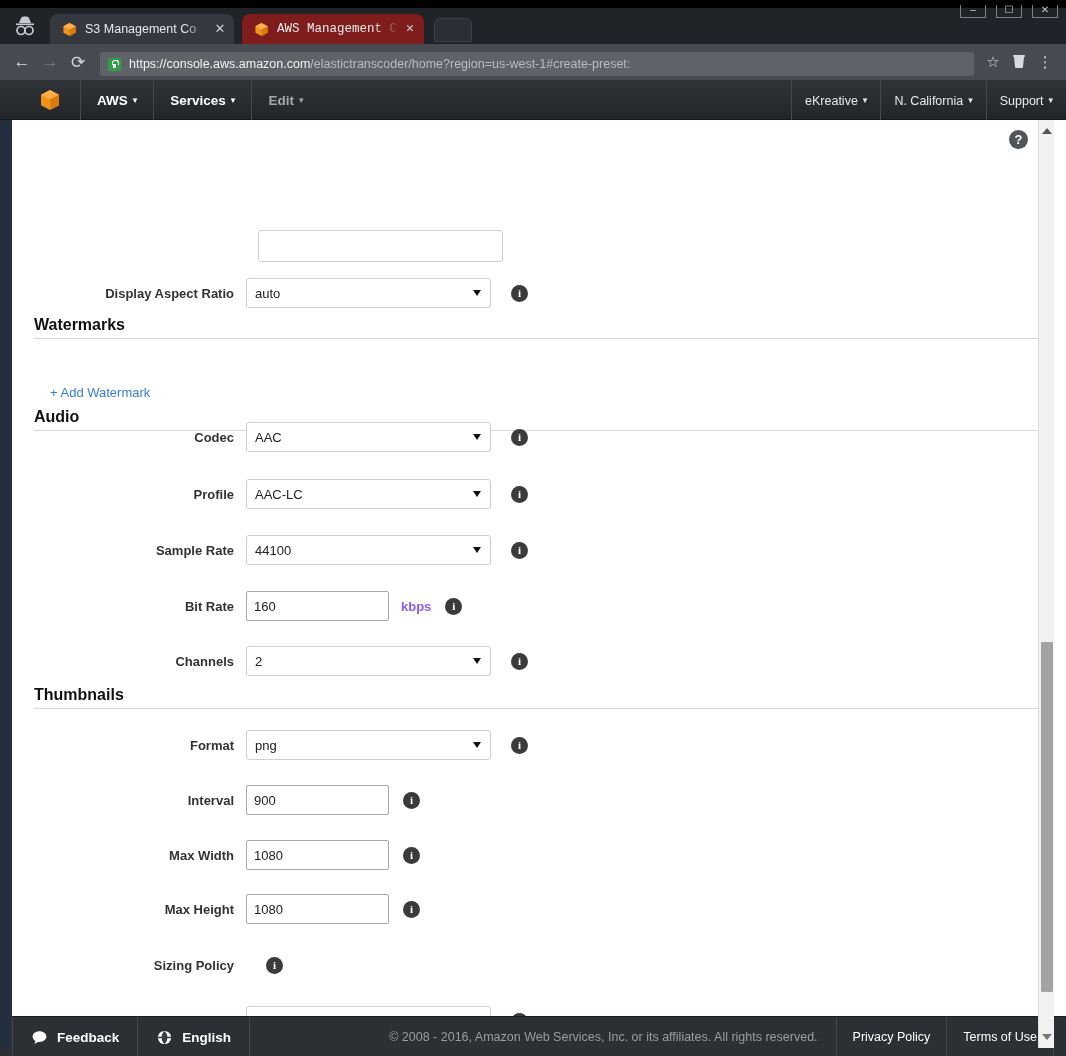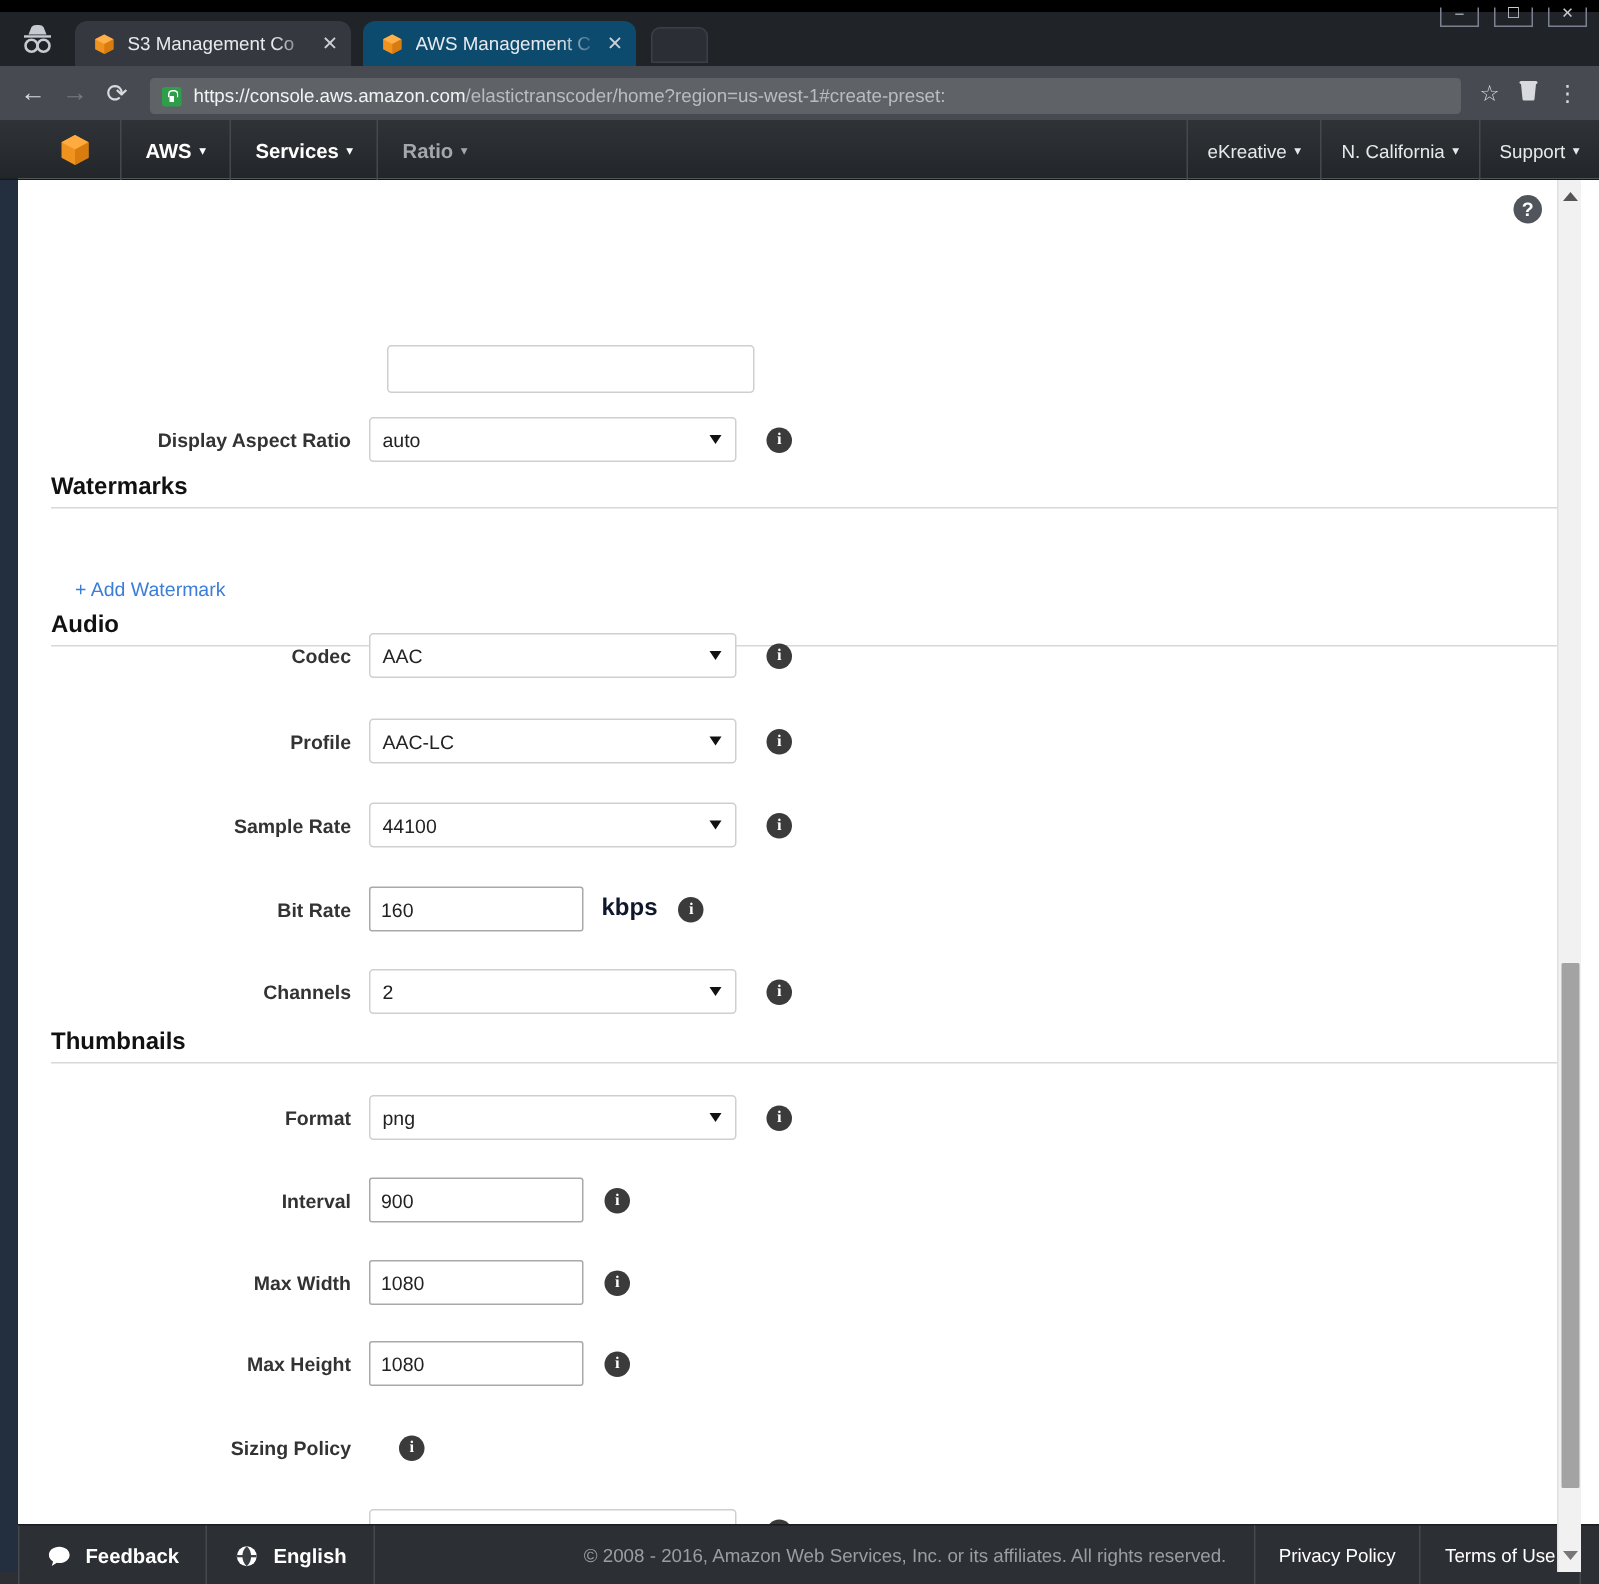--- a/index.html
+++ b/index.html
@@ -70,21 +70,21 @@
     position: absolute;
     top: 6px;
     height: 30px;
     border-radius: 8px 8px 0 0;
     display: flex;
     align-items: center;
     padding: 0 6px 0 12px;
     overflow: hidden;
   }
   .tab.inactive { background: #35383e; }
-  .tab.active { background: #0c4a6e; }
+  .tab.active { background: #7f1d1d; font-family: Liberation Mono, monospace; }
   .tab-1 { left: 50px; width: 184px; }
   .tab-2 { left: 242px; width: 182px; }
   .tab-new {
     position: absolute;
     left: 434px; top: 10px;
     width: 38px; height: 24px;
     background: #2b2e34;
     border-radius: 6px 6px 0 0;
     border: 1px solid #3c3f45;
   }
@@ -335,22 +335,22 @@
     border-radius: 2px;
     background: #fff;
     display: flex;
     align-items: center;
     padding: 0 7px;
     font-size: 13px;
     color: #222;
     flex: 0 0 143px;
   }
   .unit {
-    font-size: 16px;
-    color: #0f172a;
+    font-size: 13px;
+    color: #8b5cf6;
     font-weight: bold;
     margin-left: 12px;
   }
   .info {
     width: 17px; height: 17px;
     border-radius: 50%;
     background: #3b3b3b;
     color: #fff;
     font-size: 11px;
     font-weight: bold;
@@ -556,21 +556,21 @@
           <path d="M12 2 L21 6.8 L21 17.2 L12 22 L3 17.2 L3 6.8 Z" fill="#f0921e"></path>
           <path d="M12 2 L21 6.8 L12 11.6 L3 6.8 Z" fill="#ffab3f"></path>
           <path d="M12 11.6 L21 6.8 L21 17.2 L12 22 Z" fill="#d97c10"></path>
         </svg>
       </span>
       <span class="nav-sep" style="margin-left:18px"></span>
       <span class="nav-item"><span>AWS</span><span class="caret">▾</span></span>
       <span class="nav-sep"></span>
       <span class="nav-item"><span>Services</span><span class="caret">▾</span></span>
       <span class="nav-sep"></span>
-      <span class="nav-item muted"><span>Ratio</span><span class="caret">▾</span></span>
+      <span class="nav-item muted"><span>Edit</span><span class="caret">▾</span></span>
 
       <span class="nav-right">
         <span class="nav-sep"></span>
         <span class="nav-item"><span>eKreative</span><span class="caret">▾</span></span>
         <span class="nav-sep"></span>
         <span class="nav-item"><span>N. California</span><span class="caret">▾</span></span>
         <span class="nav-sep"></span>
         <span class="nav-item"><span>Support</span><span class="caret">▾</span></span>
       </span>
     </div>

